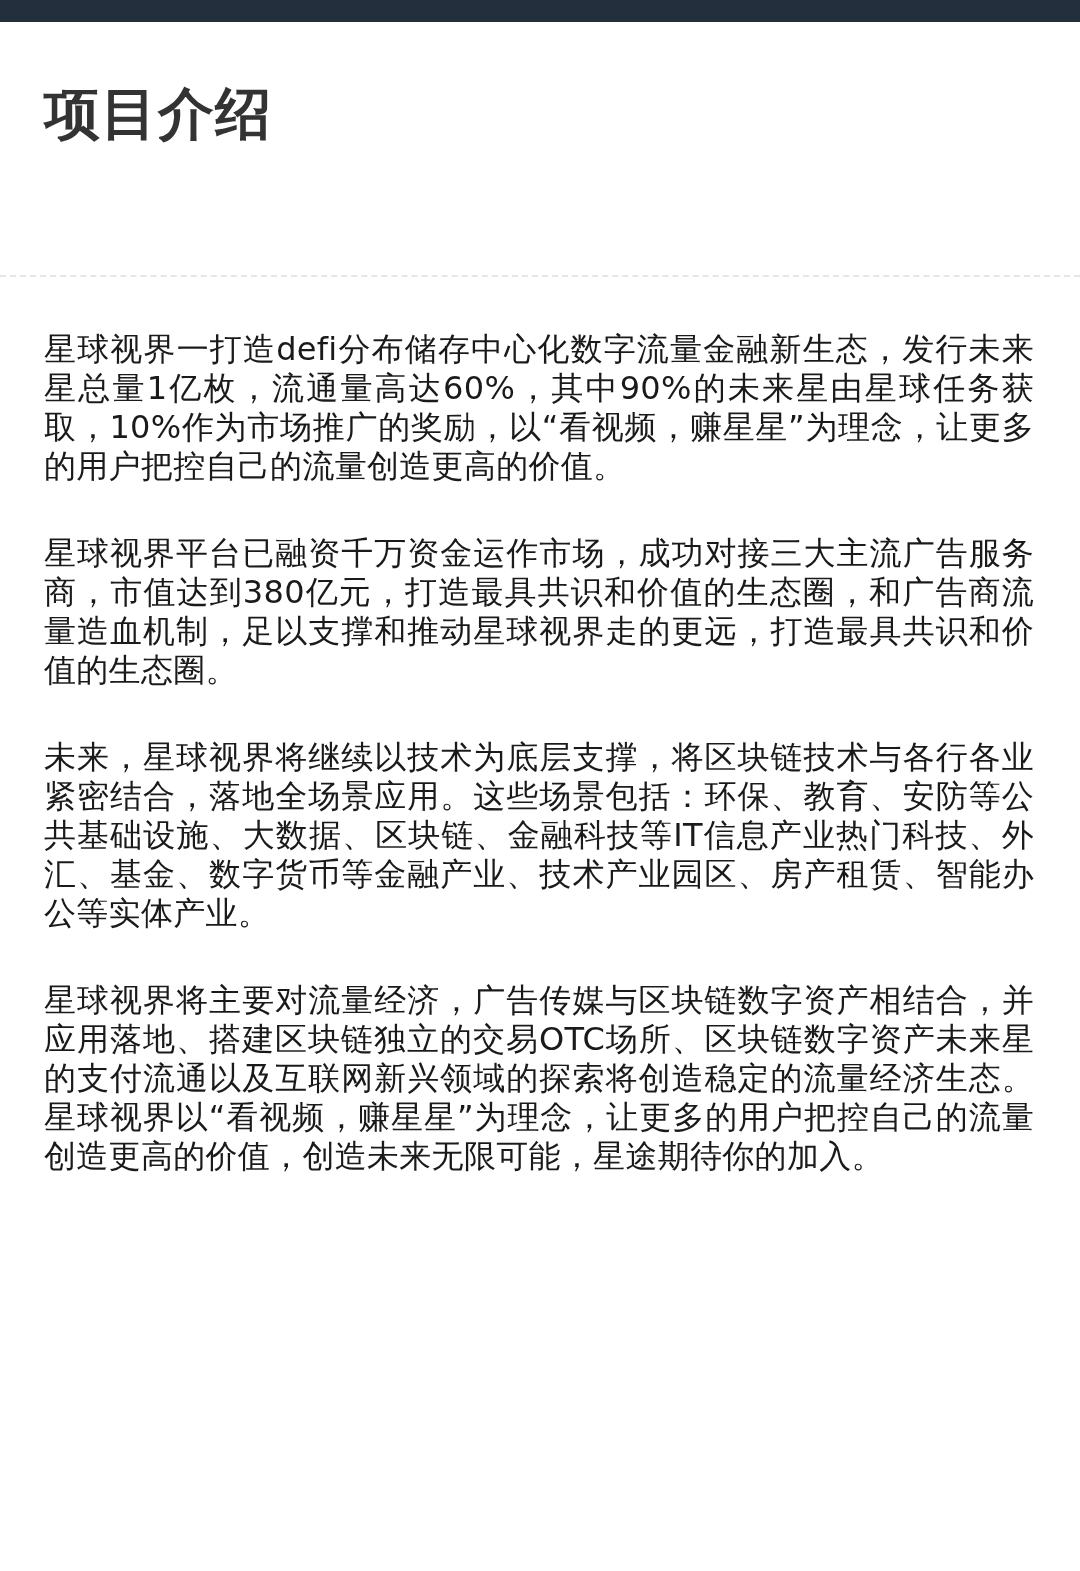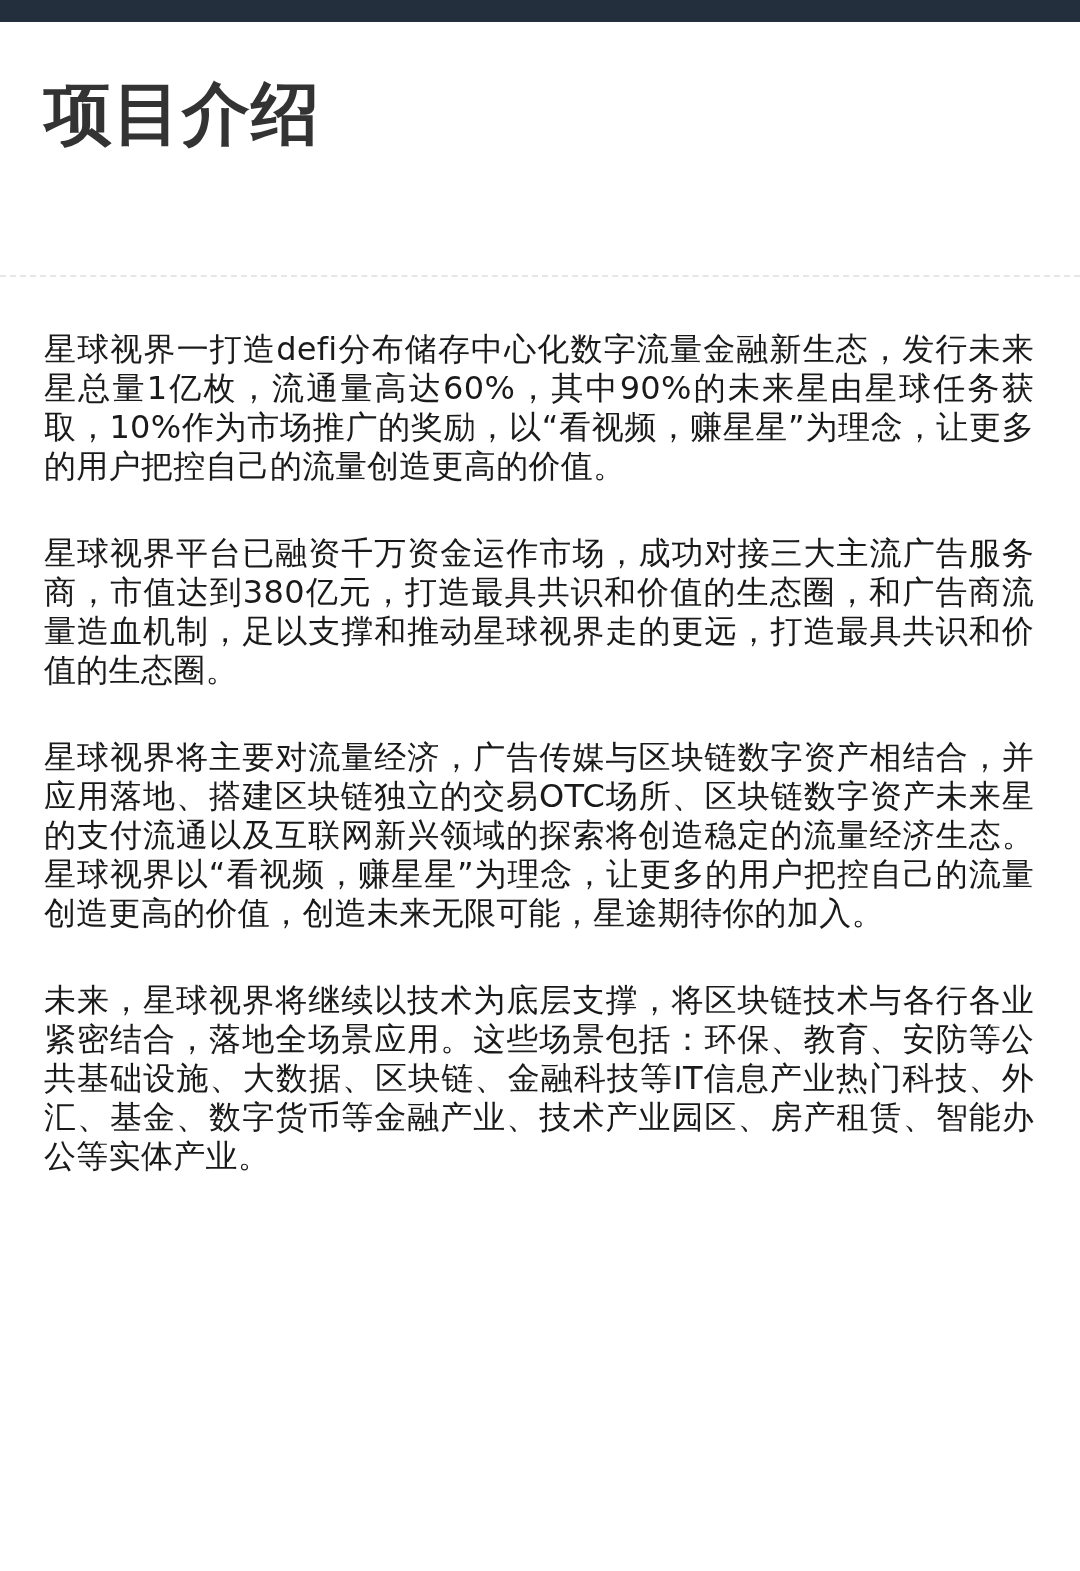--- a/index.html
+++ b/index.html
@@ -19,21 +19,21 @@
     left: 0; top: 0;
     width: 1080px;
     height: 22px;
     background: #232f3c;
   }
   .page-title {
     position: absolute;
     left: 44px;
     top: 80px;
     margin: 0;
-    font-size: 68px;
+    font-size: 56px;
     line-height: 68px;
     font-weight: bold;
     color: #333333;
     letter-spacing: 1px;
   }
   .divider {
     position: absolute;
     left: 0;
     top: 275px;
     width: 1080px;
@@ -60,15 +60,15 @@
 
 <div class="status-bar"></div>
 
 <h1 class="page-title">项目介绍</h1>
 
 <div class="divider"></div>
 
 <div class="content">
   <p class="para">星球视界一打造defi分布储存中心化数字流量金融新生态，发行未来星总量1亿枚，流通量高达60%，其中90%的未来星由星球任务获取，10%作为市场推广的奖励，以“看视频，赚星星”为理念，让更多的用户把控自己的流量创造更高的价值。</p>
   <p class="para">星球视界平台已融资千万资金运作市场，成功对接三大主流广告服务商，市值达到380亿元，打造最具共识和价值的生态圈，和广告商流量造血机制，足以支撑和推动星球视界走的更远，打造最具共识和价值的生态圈。</p>
+  <p class="para">未来，星球视界将继续以技术为底层支撑，将区块链技术与各行各业紧密结合，落地全场景应用。这些场景包括：环保、教育、安防等公共基础设施、大数据、区块链、金融科技等IT信息产业热门科技、外汇、基金、数字货币等金融产业、技术产业园区、房产租赁、智能办公等实体产业。</p>
   <p class="para">星球视界将主要对流量经济，广告传媒与区块链数字资产相结合，并应用落地、搭建区块链独立的交易OTC场所、区块链数字资产未来星的支付流通以及互联网新兴领域的探索将创造稳定的流量经济生态。星球视界以“看视频，赚星星”为理念，让更多的用户把控自己的流量创造更高的价值，创造未来无限可能，星途期待你的加入。</p>
-  <p class="para">未来，星球视界将继续以技术为底层支撑，将区块链技术与各行各业紧密结合，落地全场景应用。这些场景包括：环保、教育、安防等公共基础设施、大数据、区块链、金融科技等IT信息产业热门科技、外汇、基金、数字货币等金融产业、技术产业园区、房产租赁、智能办公等实体产业。</p>
 </div>
 
 </body></html>

